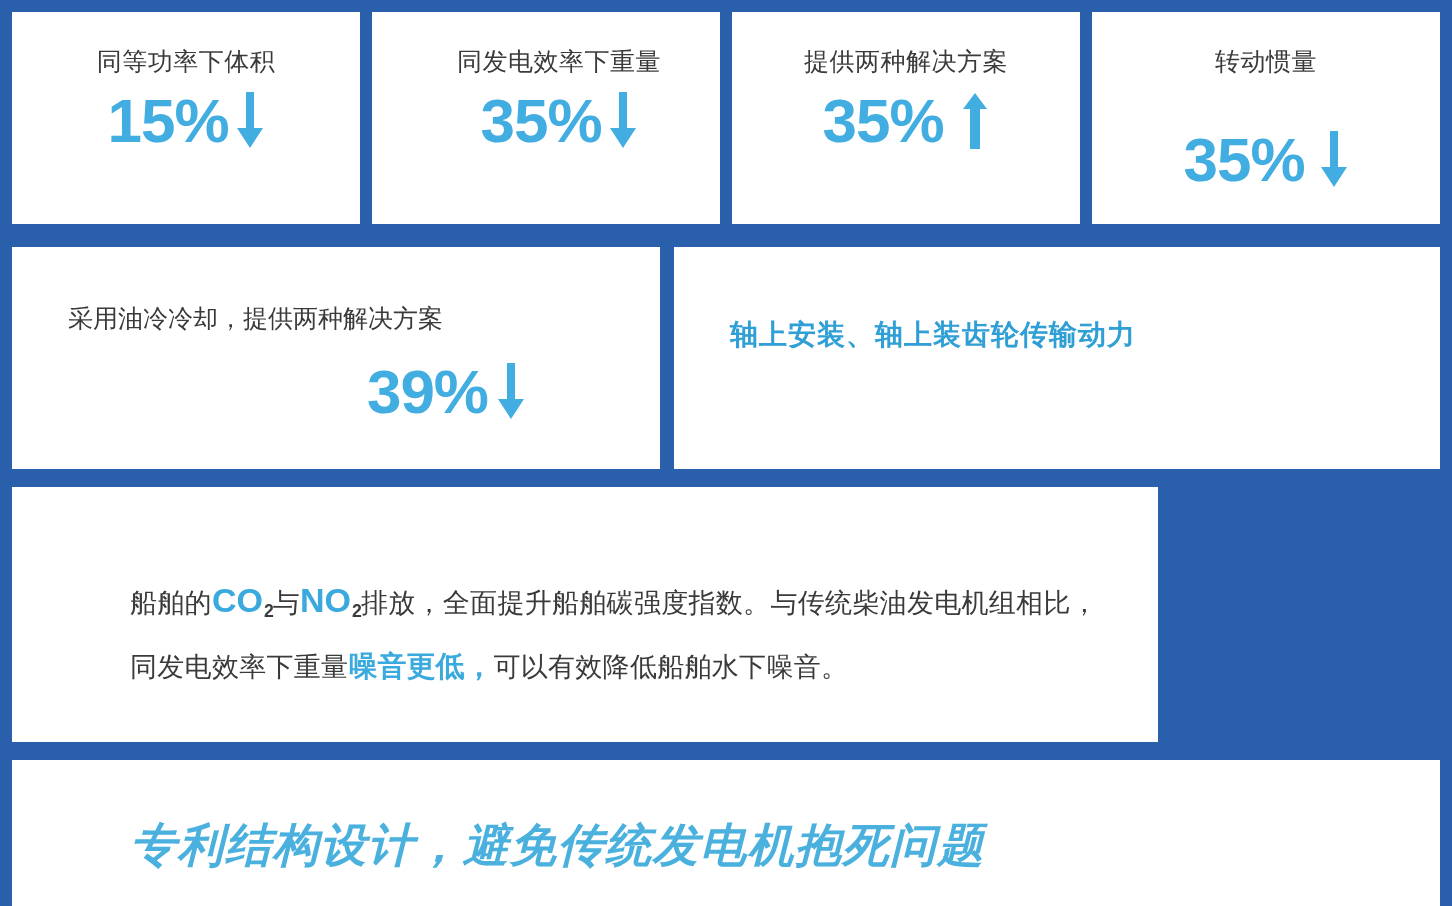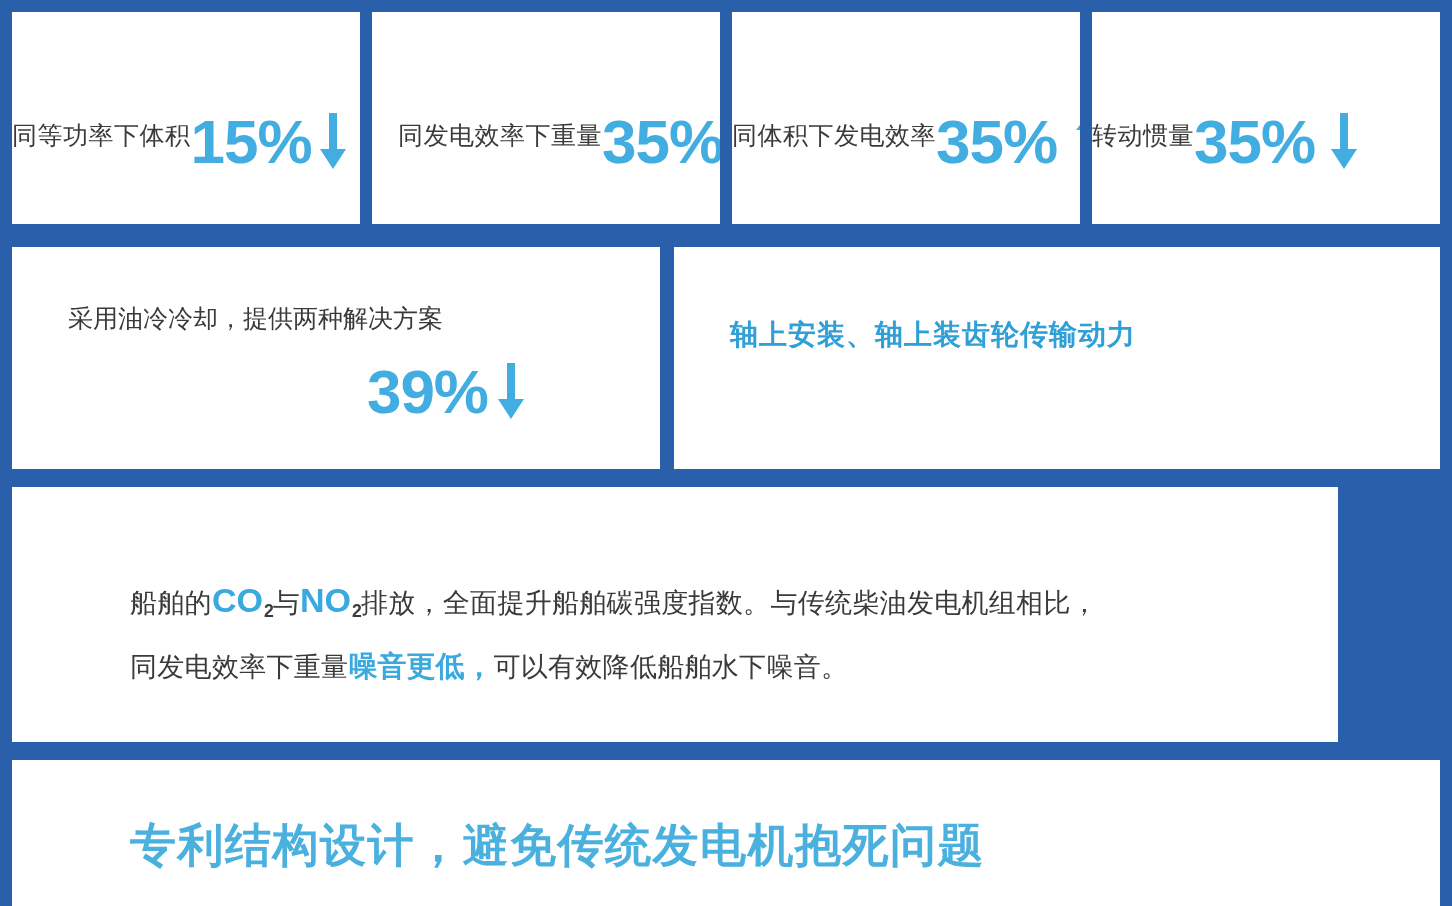--- a/index.html
+++ b/index.html
@@ -25,21 +25,21 @@
   .panel {
     position: absolute;
     background: #ffffff;
     box-sizing: border-box;
     overflow: hidden;
   }
 
   
   .kpi {
     display: flex;
-    flex-direction: row;
+    flex-direction: column;
     justify-content: flex-start;
     align-items: center;
     padding-top: 34px;
   }
   .kpi-label {
     font-size: 25px;
     color: #3a3a3a;
     letter-spacing: 0.5px;
     line-height: 1.2;
     white-space: nowrap;
@@ -167,30 +167,30 @@
     <div class="kpi-label">同发电效率下重量</div>
     <div class="kpi-value-row">
       <span class="kpi-number">35%</span>
       <svg class="arrow" width="30" height="62" viewBox="0 0 30 62">
         <path d="M11 2 L19 2 L19 38 L28 38 L15 58 L2 38 L11 38 Z" fill="#42ade0"></path>
       </svg>
     </div>
   </div>
 
   <div class="panel kpi" style="left:732px; top:12px; width:348px; height:212px;">
-    <div class="kpi-label">同体积下发电效率</div>
+    <div class="kpi-label">提供两种解决方案</div>
     <div class="kpi-value-row">
       <span class="kpi-number">35%</span>
       <svg class="arrow" width="30" height="62" viewBox="0 0 30 62" style="margin-left:10px;">
         <path d="M15 3 L27 19 L20 19 L20 59 L10 59 L10 19 L3 19 Z" fill="#42ade0"></path>
       </svg>
     </div>
   </div>
 
-  <div class="panel kpi" style="left:1092px; top:12px; width:348px; height:212px;">
+  <div class="panel kpi" style="left:1092px; top:12px; width:348px; height:212px;gap:39px;">
     <div class="kpi-label">转动惯量</div>
     <div class="kpi-value-row" style="gap:14px;">
       <span class="kpi-number">35%</span>
       <svg class="arrow" width="30" height="62" viewBox="0 0 30 62">
         <path d="M11 2 L19 2 L19 38 L28 38 L15 58 L2 38 L11 38 Z" fill="#42ade0"></path>
       </svg>
     </div>
   </div>
 
   <div class="panel cooling" style="left:12px; top:247px; width:648px; height:222px;">
@@ -200,26 +200,26 @@
       <svg class="arrow" width="30" height="62" viewBox="0 0 30 62">
         <path d="M11 2 L19 2 L19 38 L28 38 L15 58 L2 38 L11 38 Z" fill="#42ade0"></path>
       </svg>
     </div>
   </div>
 
   <div class="panel solutions" style="left:674px; top:247px; width:766px; height:222px;">
     <div class="solutions-headline">轴上安装、轴上装齿轮传输动力</div>
   </div>
 
-  <div class="panel paragraph" style="left:12px; top:487px; width:1326px; height:255px;">
+  <div class="panel paragraph" style="left:12px; top:487px; width:1146px; height:255px;">
     <div class="para-line">
       <span>船舶的</span><span class="chem"><span>CO</span><sub>2</sub></span><span>与</span><span class="chem"><span>NO</span><sub>2</sub></span><span>排放，全面提升船舶碳强度指数。与传统柴油发电机组相比，</span>
     </div>
     <div class="para-line">
       <span>同发电效率下重量</span><span class="hl">噪音更低，</span><span>可以有效降低船舶水下噪音。</span>
     </div>
   </div>
 
-  <div class="panel bottom" style="left:12px; top:760px; width:1428px; height:146px;">
+  <div class="panel bottom" style="left:12px; top:760px; width:1428px; height:146px;font-style:italic;">
     <div class="bottom-headline">专利结构设计，避免传统发电机抱死问题</div>
   </div>
 
 </div>
 
 </body></html>

